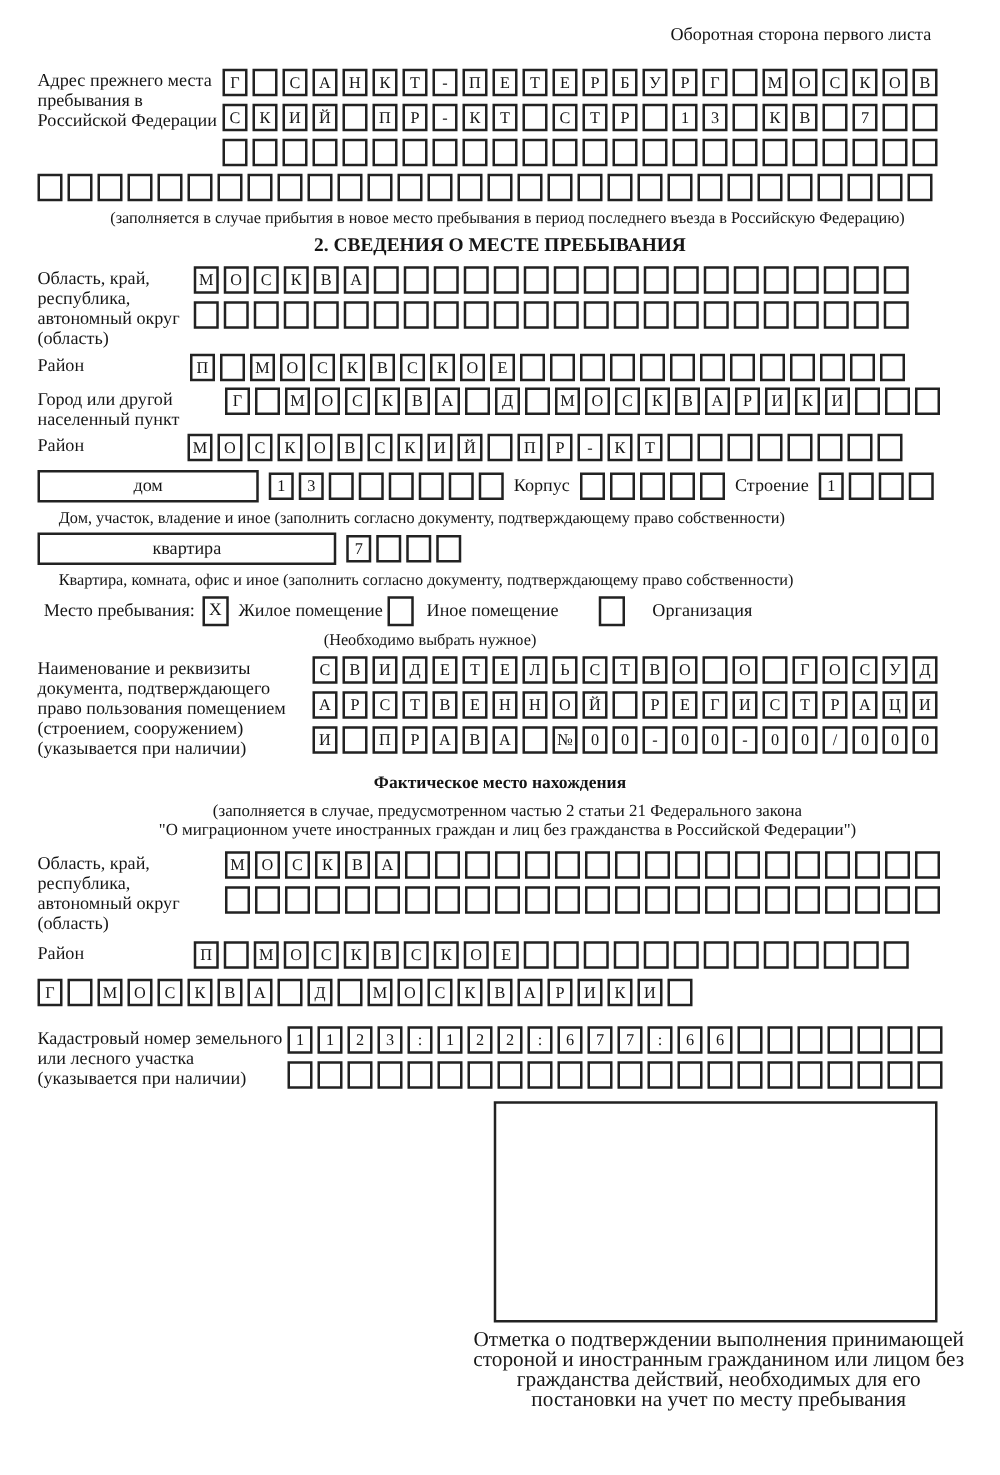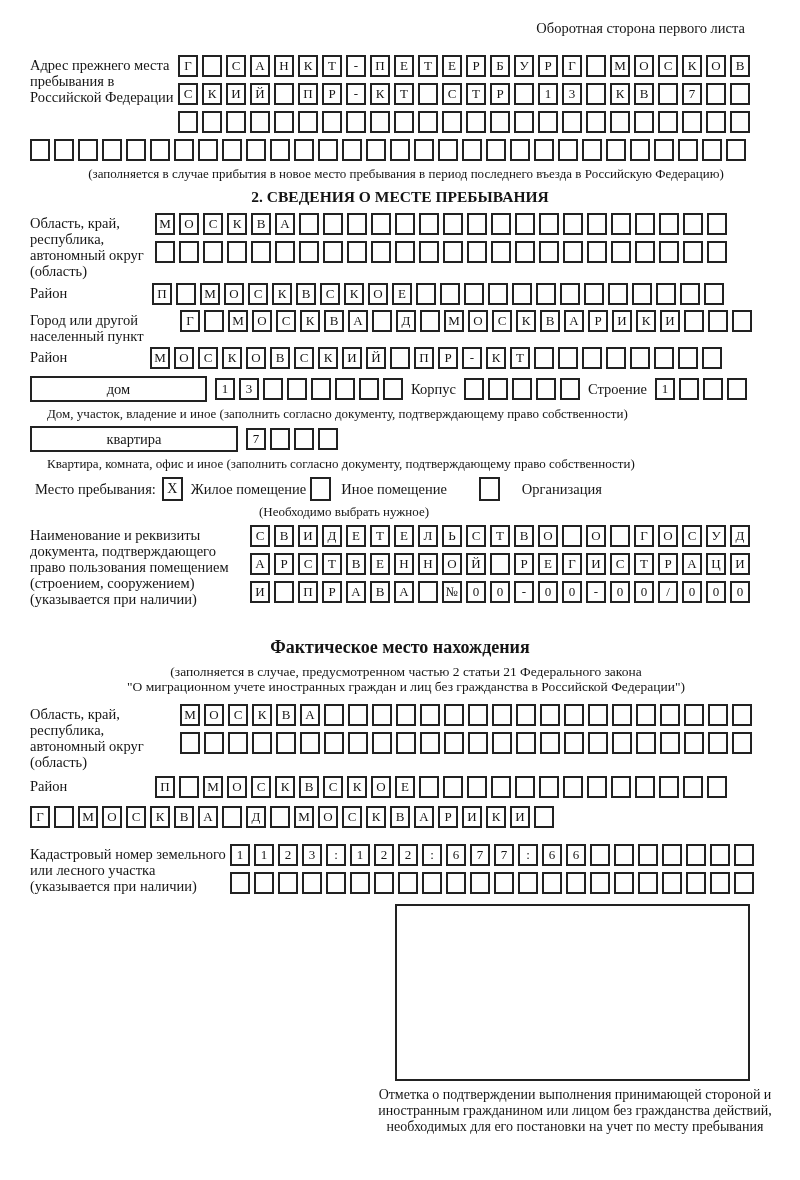--- a/index.html
+++ b/index.html
@@ -24,21 +24,21 @@
   .widebox {
     border:2px solid #222; height:26px; line-height:22px; text-align:center;
     flex:0 0 auto;
   }
   .inline-lbl { line-height:26px; padding:0 8px; flex:0 0 auto; }
   .cbox {
     flex:0 0 auto; width:21px; height:24px; border:2px solid #222;
     text-align:center; line-height:20px; font-size:14px;
   }
   .stamp-box { border:2px solid #222; width:355px; height:177px; margin:10px 0 0 395px; }
-  .stamp-note { width:410px; margin:6px 0 0 370px; font-size:14px; line-height:16px; text-align:center; }
+  .stamp-note { width:410px; margin:6px 0 0 370px; font-size:17px; line-height:16px; text-align:center; }
   .m-left35 { margin-left:35px; }
 </style>
 </head>
 <body>
 
 <div class="corner">Оборотная сторона первого листа</div>
 
 <div class="field">
   <div class="lbl" style="flex:0 0 148px;">Адрес прежнего места пребывания в Российской Федерации</div>
   <div class="rows">
@@ -330,21 +330,21 @@
   <div class="cells">
       <span class="cell">1</span>
       <span class="cell">&nbsp;</span>
       <span class="cell">&nbsp;</span>
       <span class="cell">&nbsp;</span>
     </div>
 </div>
 <div class="note m-left35" style="margin-top:4px;">Дом, участок, владение и иное (заполнить согласно документу, подтверждающему право собственности)</div>
 
 <div class="field" style="margin-top:5px; align-items:center;">
-  <div class="widebox" style="width:208px; margin-right:8px;">квартира</div>
+  <div class="widebox" style="width:239px; margin-right:8px;">квартира</div>
   <div class="cells">
       <span class="cell">7</span>
       <span class="cell">&nbsp;</span>
       <span class="cell">&nbsp;</span>
       <span class="cell">&nbsp;</span>
     </div>
 </div>
 <div class="note m-left35" style="margin-top:4px;">Квартира, комната, офис и иное (заполнить согласно документу, подтверждающему право собственности)</div>
 
 <div class="field" style="margin-top:6px; margin-left:35px; align-items:center;">
@@ -426,21 +426,21 @@
         <span class="cell">0</span>
         <span class="cell">0</span>
         <span class="cell">/</span>
         <span class="cell">0</span>
         <span class="cell">0</span>
         <span class="cell">0</span>
       </div>
   </div>
 </div>
 
-<div class="sect-title" style="margin-top:30px; font-size:18px;">Фактическое место нахождения</div>
+<div class="sect-title" style="margin-top:12px; font-size:14px;">Фактическое место нахождения</div>
 <div class="note center" style="margin-top:6px; font-size:13.5px;">(заполняется в случае, предусмотренном частью 2 статьи 21 Федерального закона</div>
 <div class="note center" style="font-size:13.5px;">"О миграционном учете иностранных граждан и лиц без гражданства в Российской Федерации")</div>
 
 <div class="field" style="margin-top:10px;">
   <div class="lbl" style="flex:0 0 150px;">Область, край, республика, автономный округ (область)</div>
   <div class="rows">
     <div class="cells">
         <span class="cell">М</span>
         <span class="cell">О</span>
         <span class="cell">С</span>

